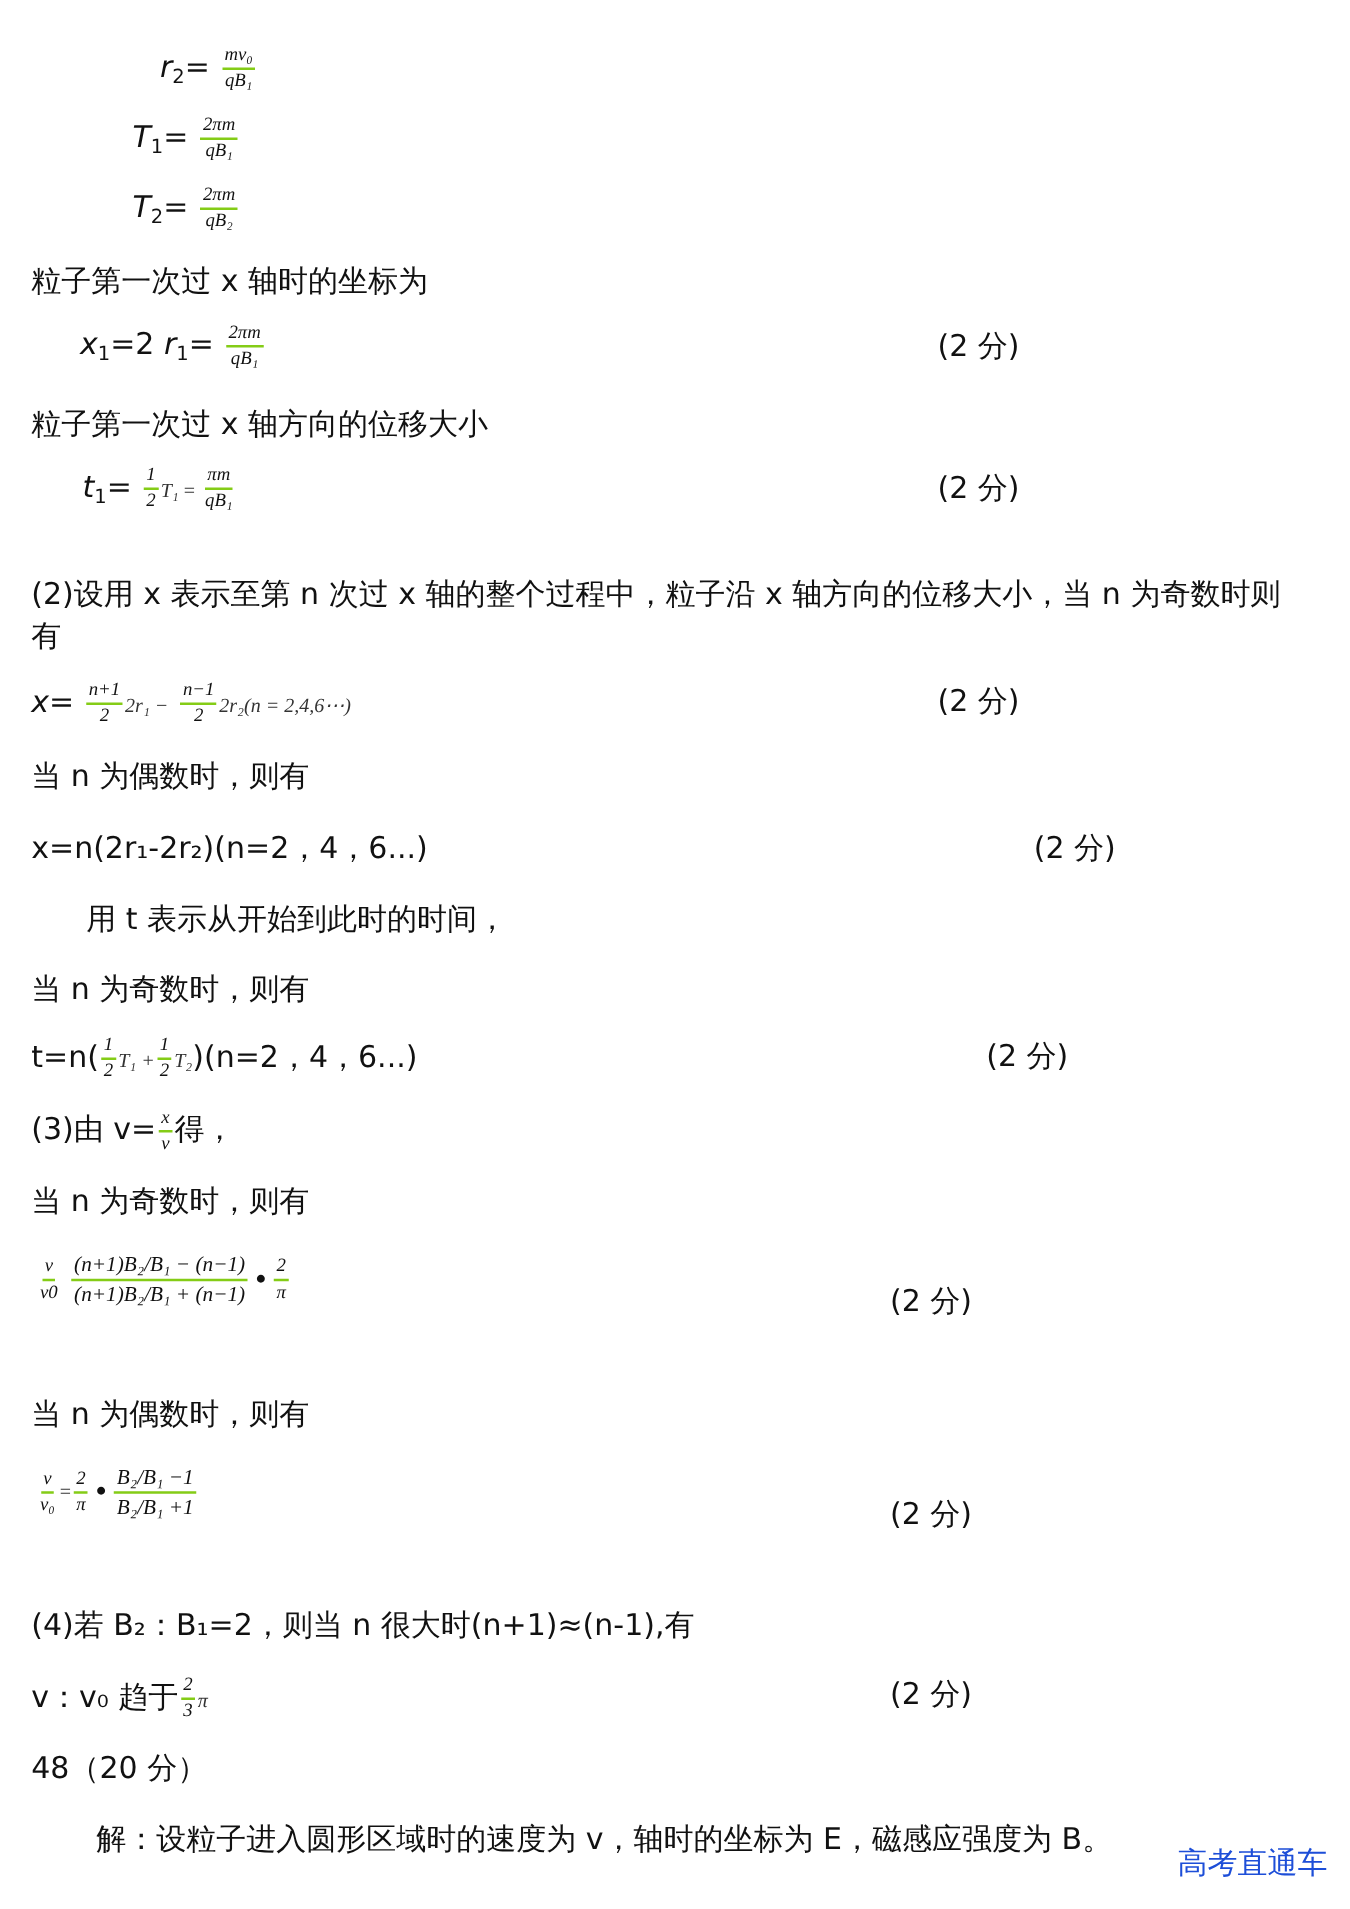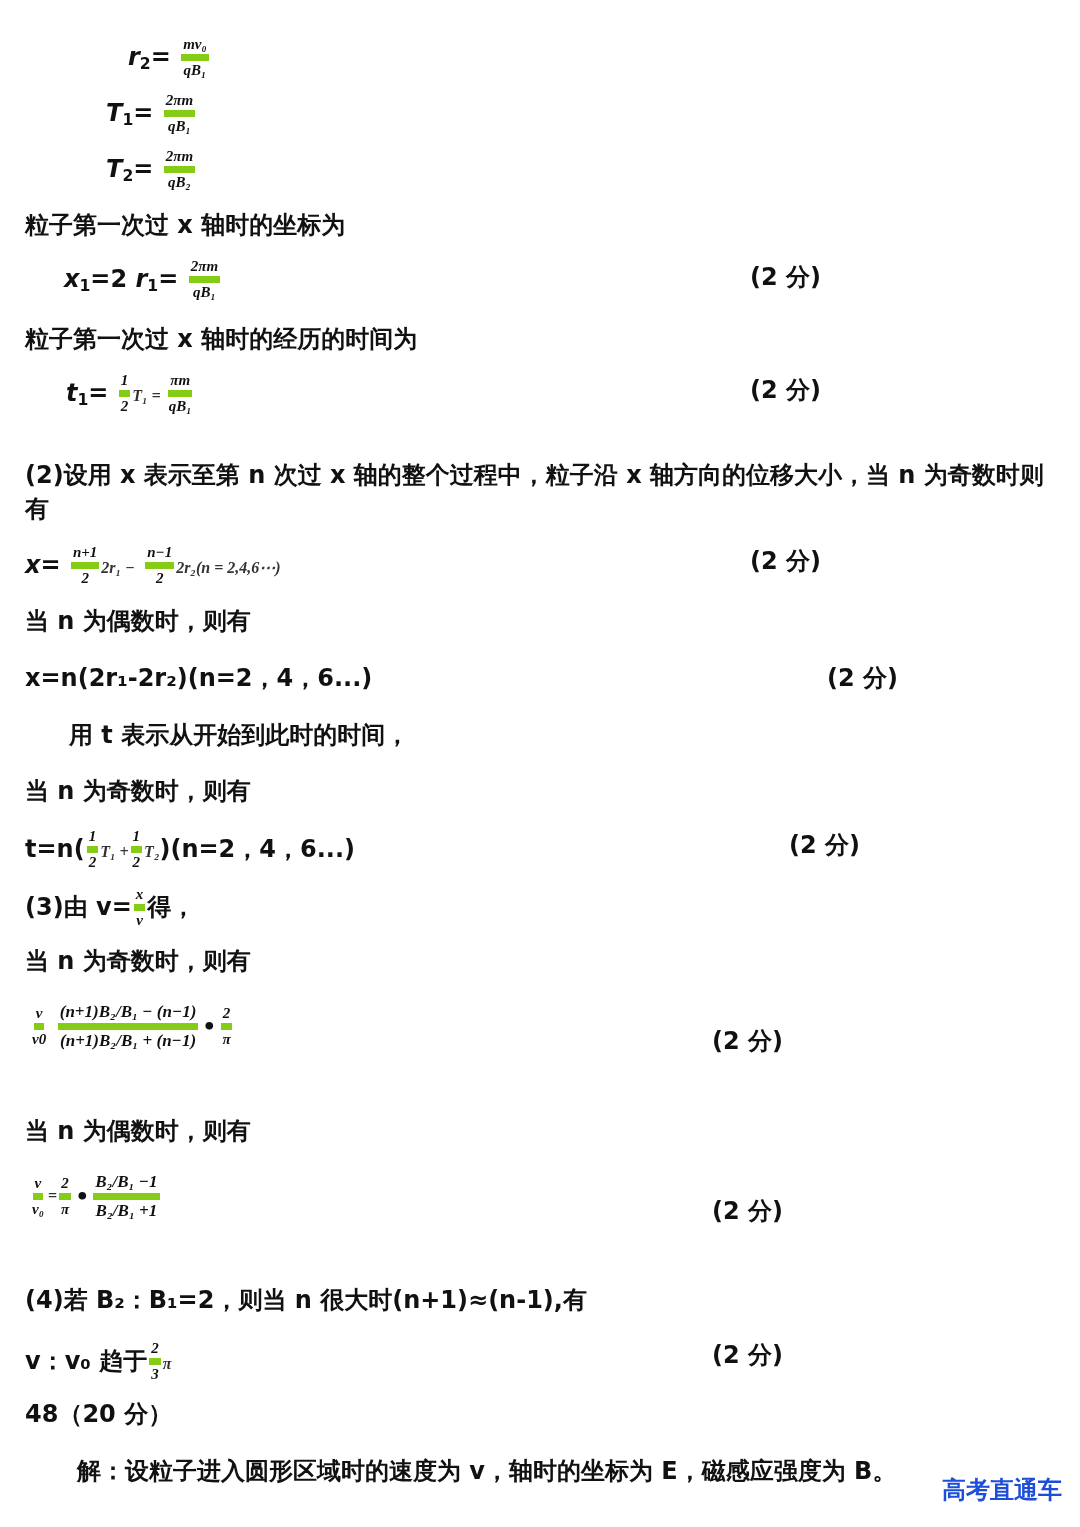--- a/index.html
+++ b/index.html
@@ -1,23 +1,23 @@
 <!DOCTYPE html>
 <html><head>
 <meta charset="utf-8">
 <style>
   html, body { margin: 0; padding: 0; background: #ffffff; }
   body { width: 1080px; height: 1527px; position: relative; overflow: hidden;
          font-family: "DejaVu Sans", "Liberation Sans", sans-serif; color: #111; }
-  .abs { position: absolute; white-space: nowrap; font-weight: bold; }
+  .abs { position: absolute; white-space: nowrap; }
   .txt { font-size: 24px; line-height: 30px; }
   .i { font-style: italic; }
   .frac { display: inline-flex; flex-direction: column; align-items: center; vertical-align: middle;
           font-family: "Liberation Serif", "DejaVu Serif", serif; font-style: italic; font-size: 15px; line-height: 17px; margin: 0 2px; }
-  .frac .num { padding: 0 2px 1px; border-bottom: 7px solid #84cc16; }
+  .frac .num { padding: 0 2px 1px; border-bottom: 2px solid #84cc16; }
   .frac .den { padding: 1px 2px 0; }
   .frac.big { font-size: 17px; line-height: 20px; }
   .sub { font-size: 0.65em; vertical-align: -0.3em; }
   .sm { font-family: "Liberation Serif", "DejaVu Serif", serif; font-style: italic; font-size: 16px; color: #333; }
   .up { font-style: normal; }
   .score { font-size: 24px; line-height: 30px; }
   .dot { font-size: 22px; vertical-align: middle; margin: 0 2px; }
   .watermark { font-size: 24px; color: #1d4ed8; }
 </style>
 </head>
@@ -49,21 +49,21 @@
 <div class="abs txt i" style="left:64px;top:258px;">
   <span>x</span><span class="sub up">1</span><span class="up">=2</span>
   <span>r</span><span class="sub up">1</span><span class="up">=</span>
   <span class="frac">
       <span class="num">2πm</span>
       <span class="den">qB₁</span>
     </span>
 </div>
 <div class="abs score" style="left:750px;top:262px;">(2 分)</div>
 
-<div class="abs txt" style="left:25px;top:324px;">粒子第一次过 x 轴时的经历的时间为</div>
+<div class="abs txt" style="left:25px;top:324px;">粒子第一次过 x 轴方向的位移大小</div>
 <div class="abs txt i" style="left:66px;top:372px;">
   <span>t</span><span class="sub up">1</span><span class="up">=</span>
   <span class="frac">
       <span class="num">1</span>
       <span class="den">2</span>
     </span><span class="sm">T₁</span><span class="sm up"> = </span>
   <span class="frac">
       <span class="num">πm</span>
       <span class="den">qB₁</span>
     </span>

